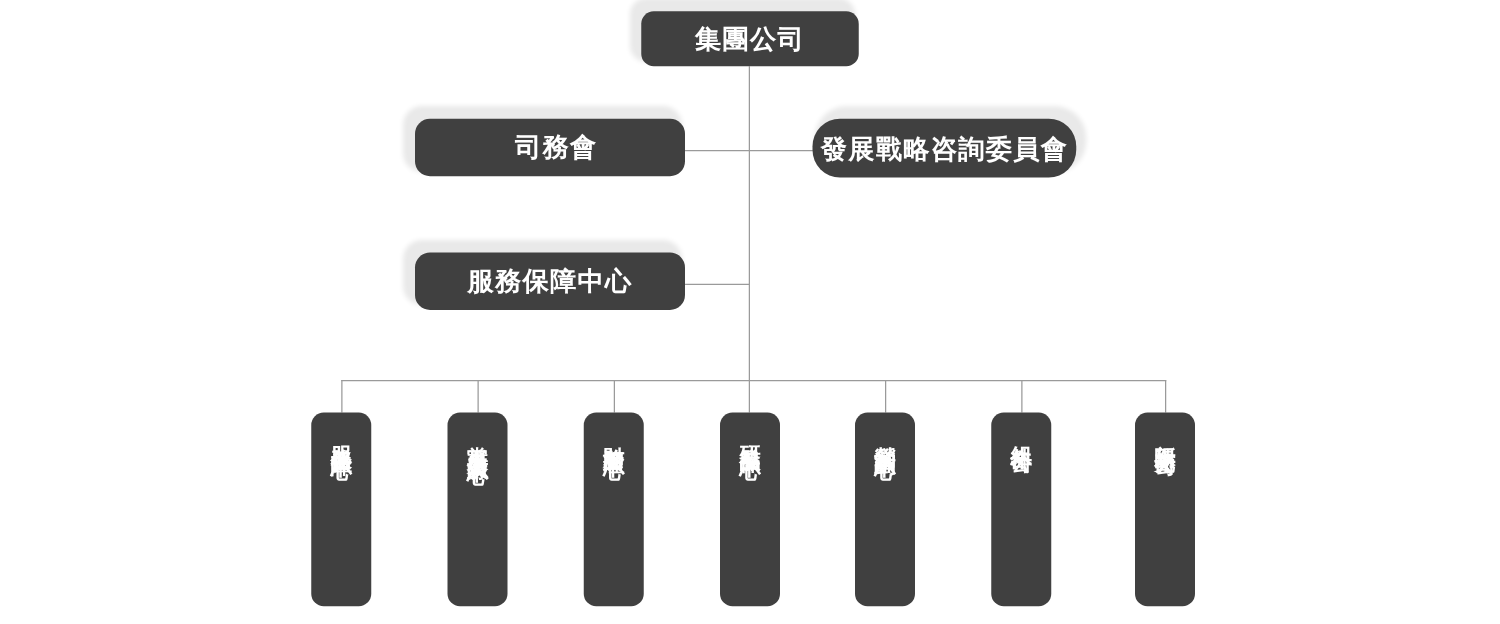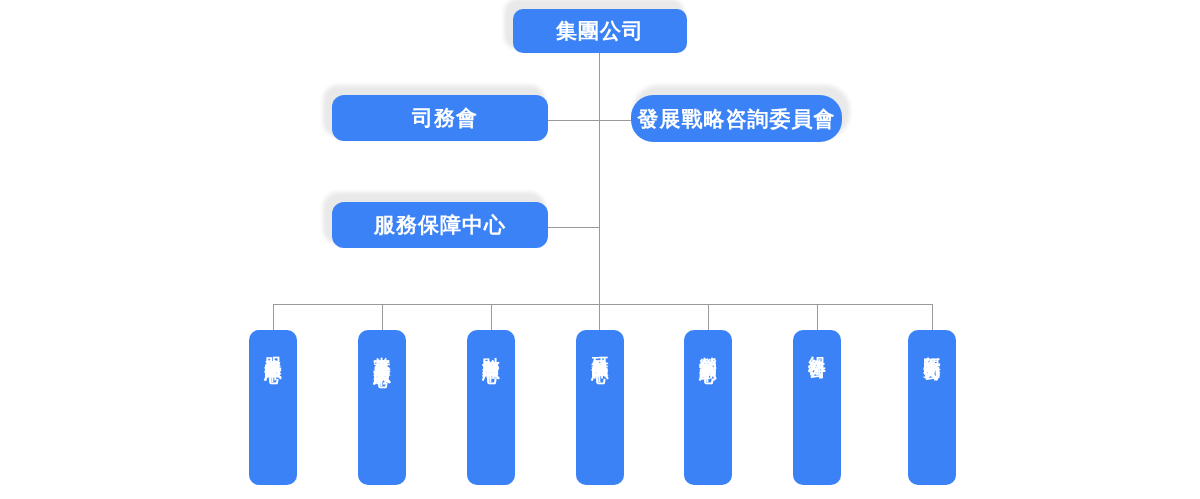--- a/index.html
+++ b/index.html
@@ -1,37 +1,37 @@
 <!DOCTYPE html>
 <html><head>
 <meta charset="utf-8">
 <style>
   html,body { margin:0; padding:0; background:#ffffff; }
   #stage {
     position:relative; width:1200px; height:499px; background:#ffffff;
     font-family:"Liberation Serif","DejaVu Serif",serif; overflow:hidden;
   }
   .box {
-    position:absolute; background:#3b82f6; color:#ffffff; font-weight:bold;
+    position:absolute; background:#404040; color:#ffffff; font-weight:bold;
     display:flex; align-items:center; justify-content:center;
     box-sizing:border-box; text-align:center;
   }
   .box-h { border-radius:12px; font-size:21px; letter-spacing:1px; }
   .shadow-l { box-shadow:-6px -7px 4px 3px #e9e9e9; }
   .shadow-r { box-shadow:5px -7px 4px 3px #e9e9e9; }
   .box-v {
     border-radius:10px; width:48px; top:330px; height:155px;
     font-size:17px; line-height:19px;
     writing-mode:vertical-rl; text-orientation:upright;
     letter-spacing:2px; align-items:center; justify-content:flex-start;
     padding-top:13px;
   }
   #box-root      { left:513px; top:9px;   width:174px; height:44px; border-radius:10px; }
   #box-council   { left:332px; top:95px;  width:216px; height:46px;padding-left:10px; }
-  #box-advisory  { left:631px; top:95px;  width:211px; height:47px;border-radius:22px; }
+  #box-advisory  { left:650px; top:95px;  width:211px; height:47px;border-radius:22px; }
   #box-audit     { left:332px; top:202px; width:216px; height:46px; }
   #dept-0 { left:249px; }
   #dept-1 { left:358px; }
   #dept-2 { left:467px; }
   #dept-3 { left:576px; }
   #dept-4 { left:684px; }
   #dept-5 { left:793px; }
   #dept-6 { left:908px; }
   .hline, .vline { position:absolute; background:#9a9a9a; }
   .hline { height:1px; }

